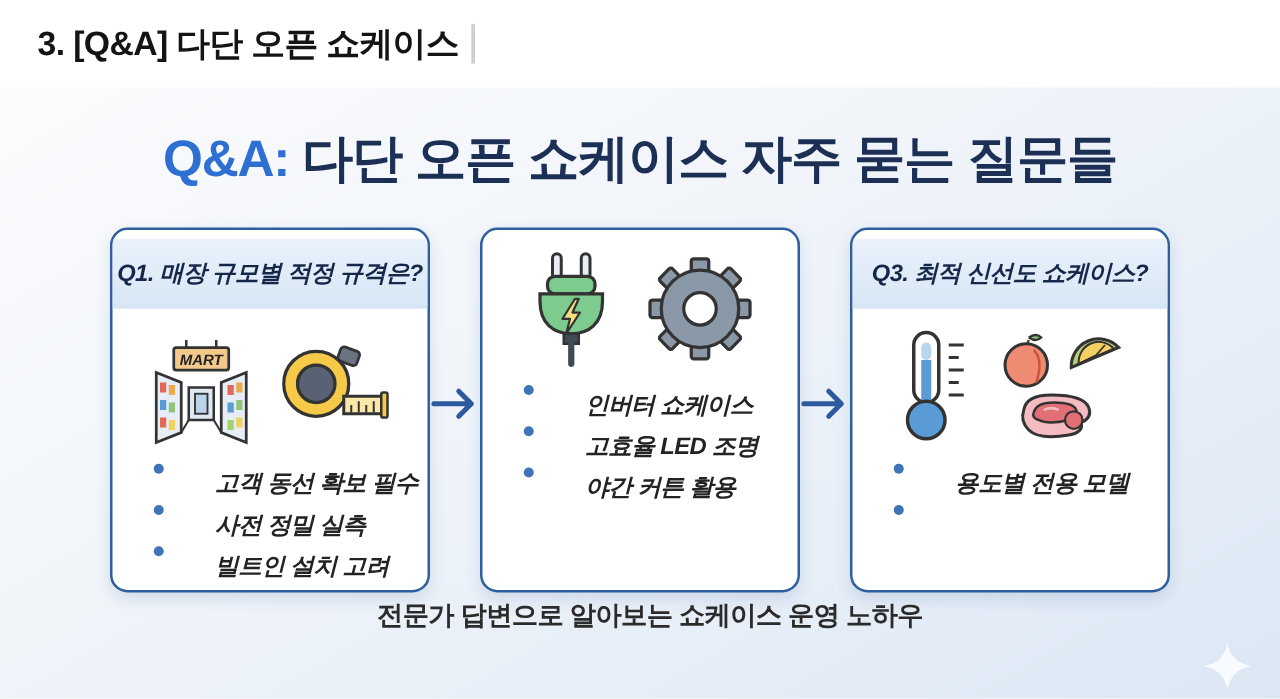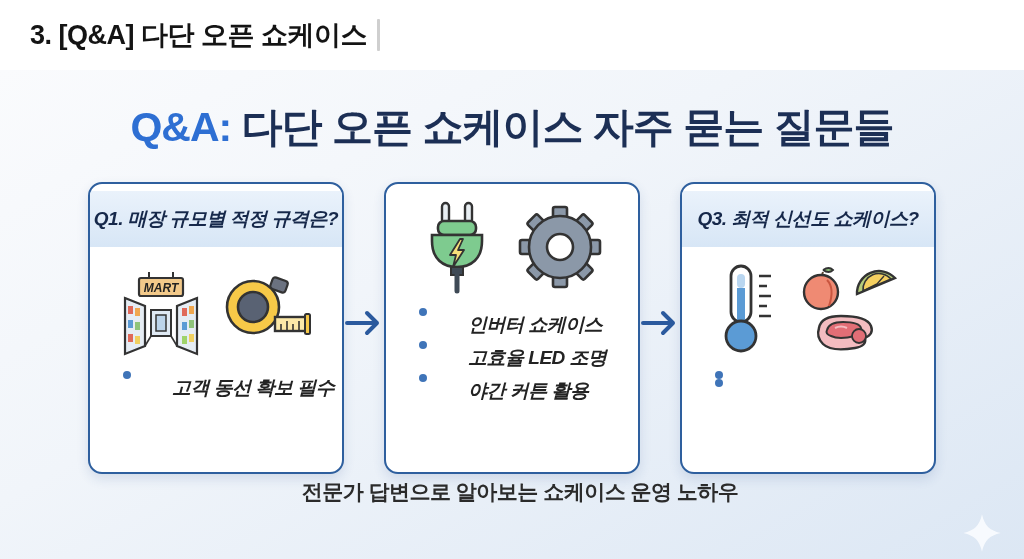--- a/index.html
+++ b/index.html
@@ -124,20 +124,28 @@
           <line x1="66" y1="50" x2="66" y2="59" stroke="#333" stroke-width="1.6"></line>
           <line x1="72" y1="53" x2="72" y2="59" stroke="#333" stroke-width="1.6"></line>
           <line x1="78" y1="50" x2="78" y2="59" stroke="#333" stroke-width="1.6"></line>
         </svg>
       </div>
       <ul class="bullets">
         <li>
             <span class="dot"></span>
             <span>고객 동선 확보 필수</span>
           </li>
+        <li>
+            <span class="dot"></span>
+            <span>사전 정밀 실측</span>
+          </li>
+        <li>
+            <span class="dot"></span>
+            <span>빌트인 설치 고려</span>
+          </li>
       </ul>
     </section>
 
     <div class="arrow-gap">
       <svg width="38" height="30" viewBox="0 0 38 30">
         <path d="M2 15 H32 M32 15 l-10 -10 M32 15 l-10 10" fill="none" stroke="#2b5a9e" stroke-width="4" stroke-linecap="round" stroke-linejoin="round"></path>
       </svg>
     </div>
 
     <section class="card">
@@ -236,20 +244,21 @@
 
           <path d="M22 66 q2 -12 22 -12 q26 0 30 10 q3 8 -6 12 q2 8 -10 10 q-24 4 -32 -4 q-7 -7 -4 -16" fill="#f4bcc0" stroke="#333" stroke-width="2.4"></path>
           <path d="M30 68 q2 -8 16 -8 q16 0 18 6 q2 6 -6 8 q-16 4 -24 0 q-6 -2 -4 -6" fill="#e26e76" stroke="#333" stroke-width="2"></path>
           <circle cx="62" cy="74" r="7" fill="#e26e76" stroke="#333" stroke-width="1.8"></circle>
           <path d="M38 66 q6 -3 12 0" fill="none" stroke="#f4bcc0" stroke-width="2"></path>
         </svg>
       </div>
       <ul class="bullets">
         <li>
             <span class="dot"></span>
+            <span>용도별 전용 모델</span>
           </li>
         <li>
             <span class="dot"></span>
           </li>
       </ul>
     </section>
 
   </div>
 
   <p class="caption">전문가 답변으로 알아보는 쇼케이스 운영 노하우</p>

